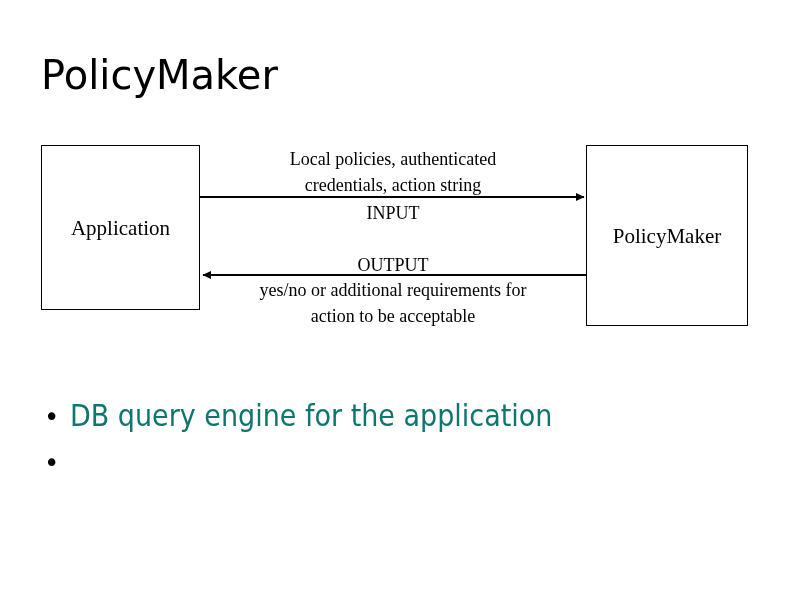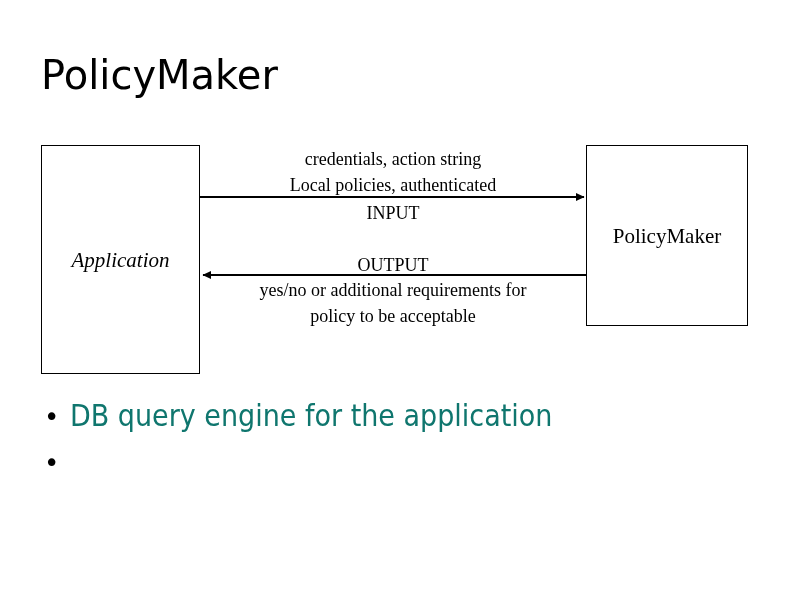--- a/index.html
+++ b/index.html
@@ -52,22 +52,21 @@
     font-family: "Liberation Serif", "DejaVu Serif", serif;
     font-size: 21px;
     line-height: 24px;
     color: #000000;
     white-space: nowrap;
   }
   #box-application {
     left: 41px;
     top: 145px;
     width: 159px;
-    height: 229px;
-    font-style: italic;
+    height: 165px;
   }
   #box-policymaker {
     left: 586px;
     top: 145px;
     width: 162px;
     height: 181px;
   }
 
   
   #arrow-layer {
@@ -166,31 +165,31 @@
           <path d="M0,0.6 L8.6,4.5 L0,8.4 Z" fill="#000000"></path>
         </marker>
       </defs>
 
       <line x1="200" y1="197" x2="584" y2="197" stroke="#000000" stroke-width="2.2" marker-end="url(#head-right)"></line>
 
       <line x1="586" y1="275" x2="203" y2="275" stroke="#000000" stroke-width="1.8" marker-end="url(#head-left)"></line>
     </svg>
 
     <div class="edge-label" id="label-input-top">
+      <div>Local policies, authenticated</div>
       <div>credentials, action string</div>
-      <div>Local policies, authenticated</div>
     </div>
 
     <div class="edge-label" id="label-input-tag">INPUT</div>
 
     <div class="edge-label" id="label-output-tag">OUTPUT</div>
 
     <div class="edge-label" id="label-output-body">
       <div>yes/no or additional requirements for</div>
-      <div>policy to be acceptable</div>
+      <div>action to be acceptable</div>
     </div>
 
   </div>
 
   <div id="bullets">
 
     <div class="bullet-row">
       <span class="bullet-dot">•</span>
       <span class="bullet-text">DB query engine for the application</span>
     </div>

